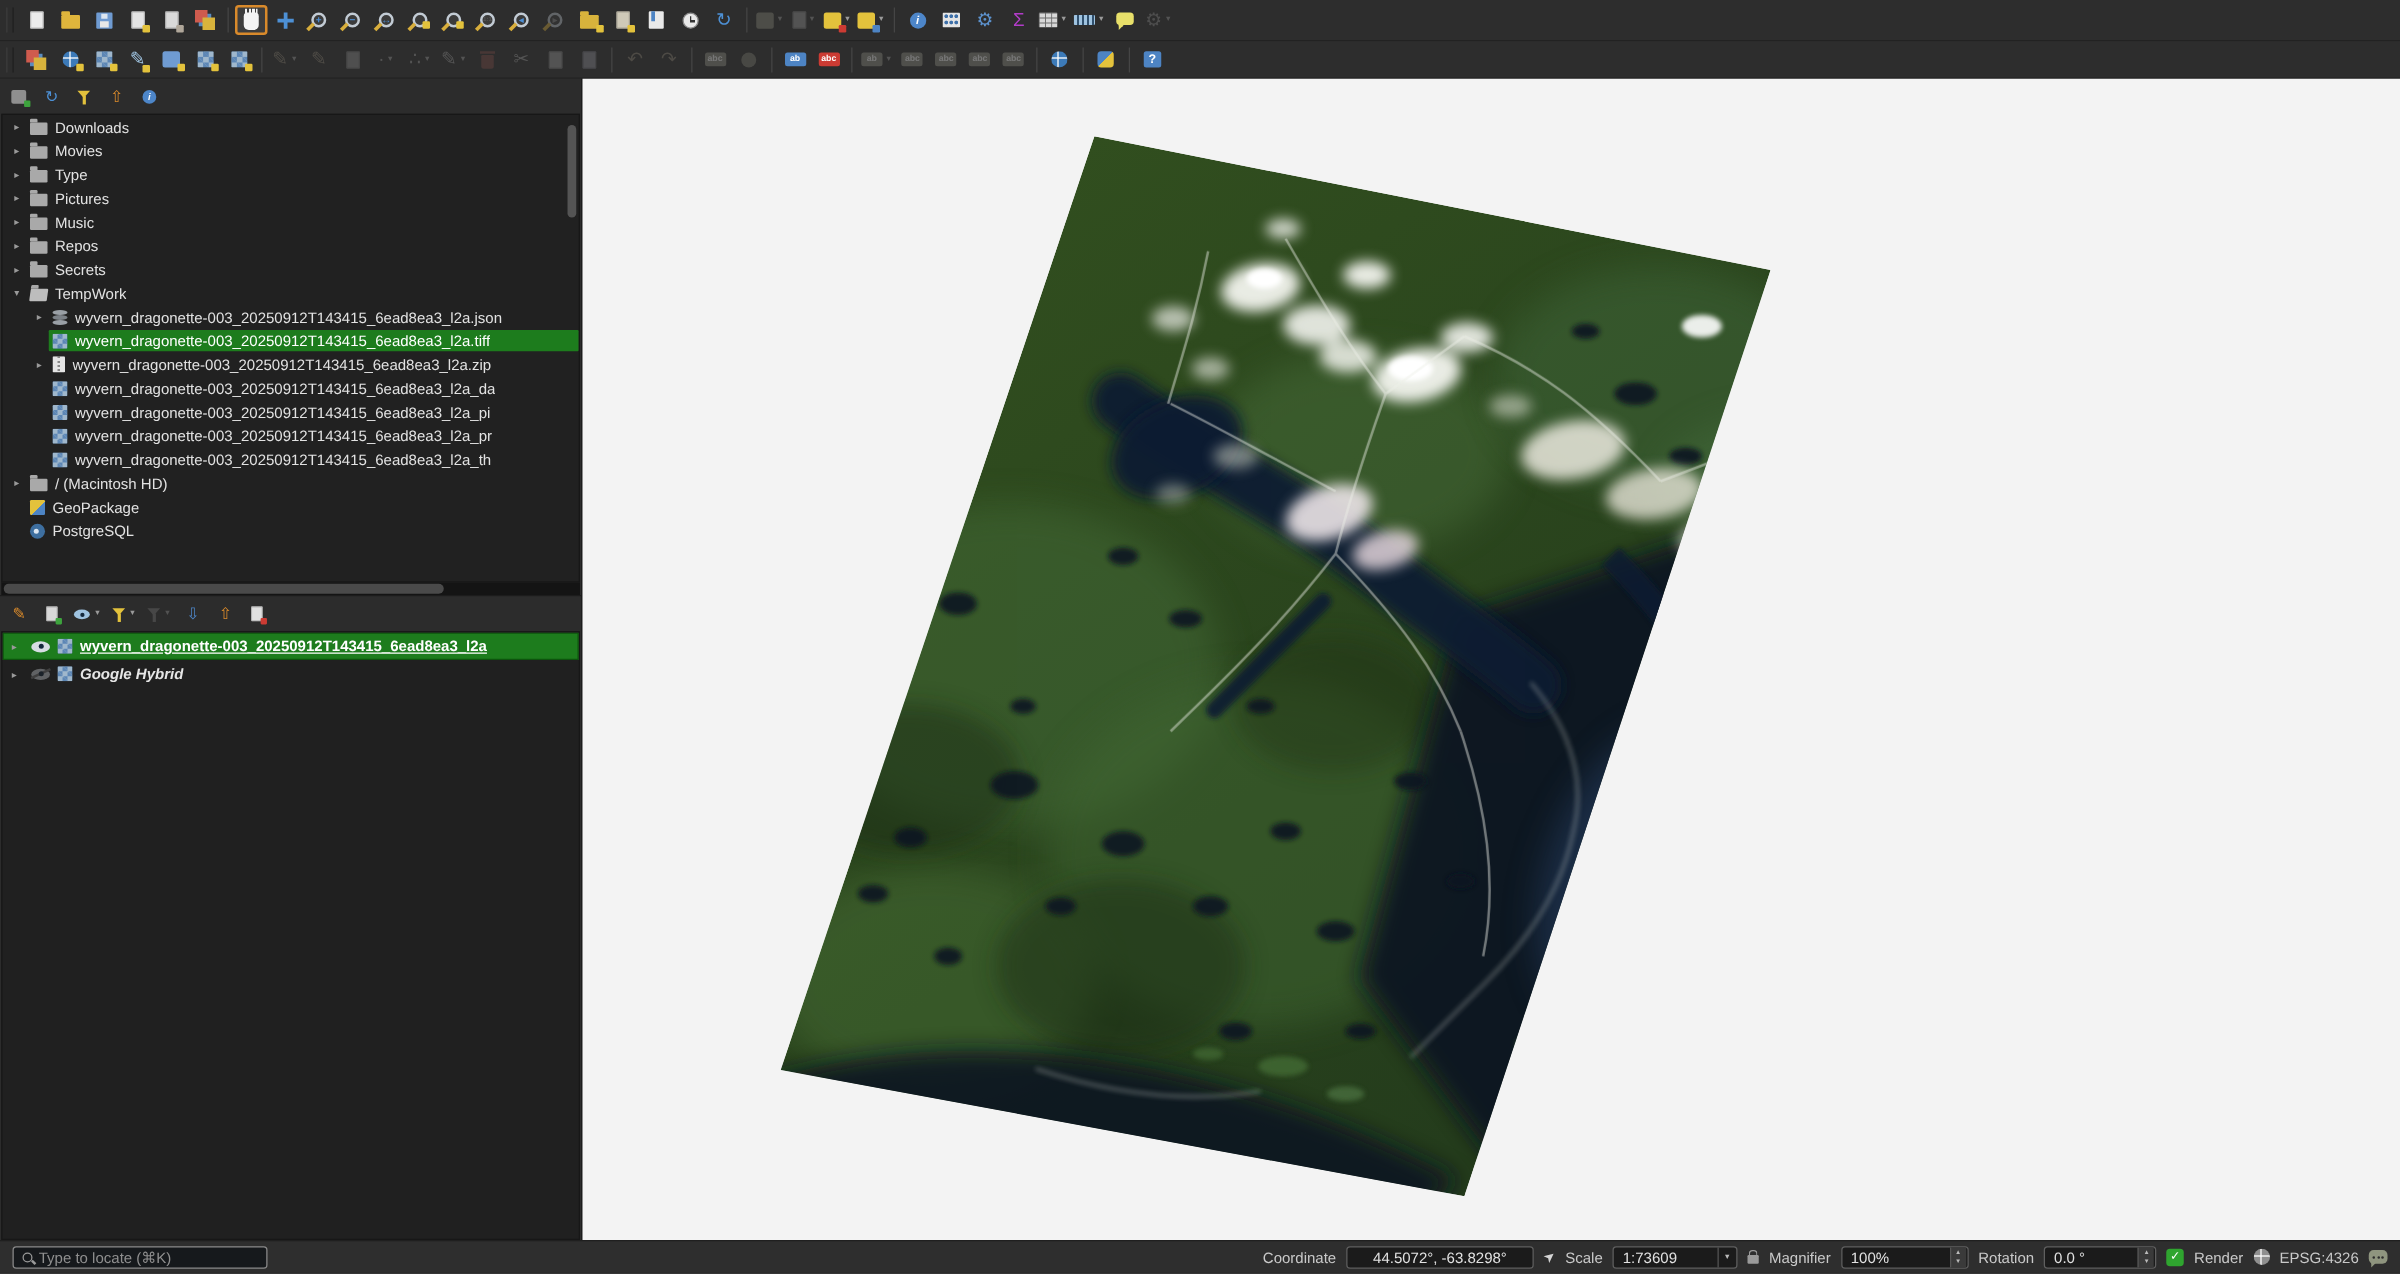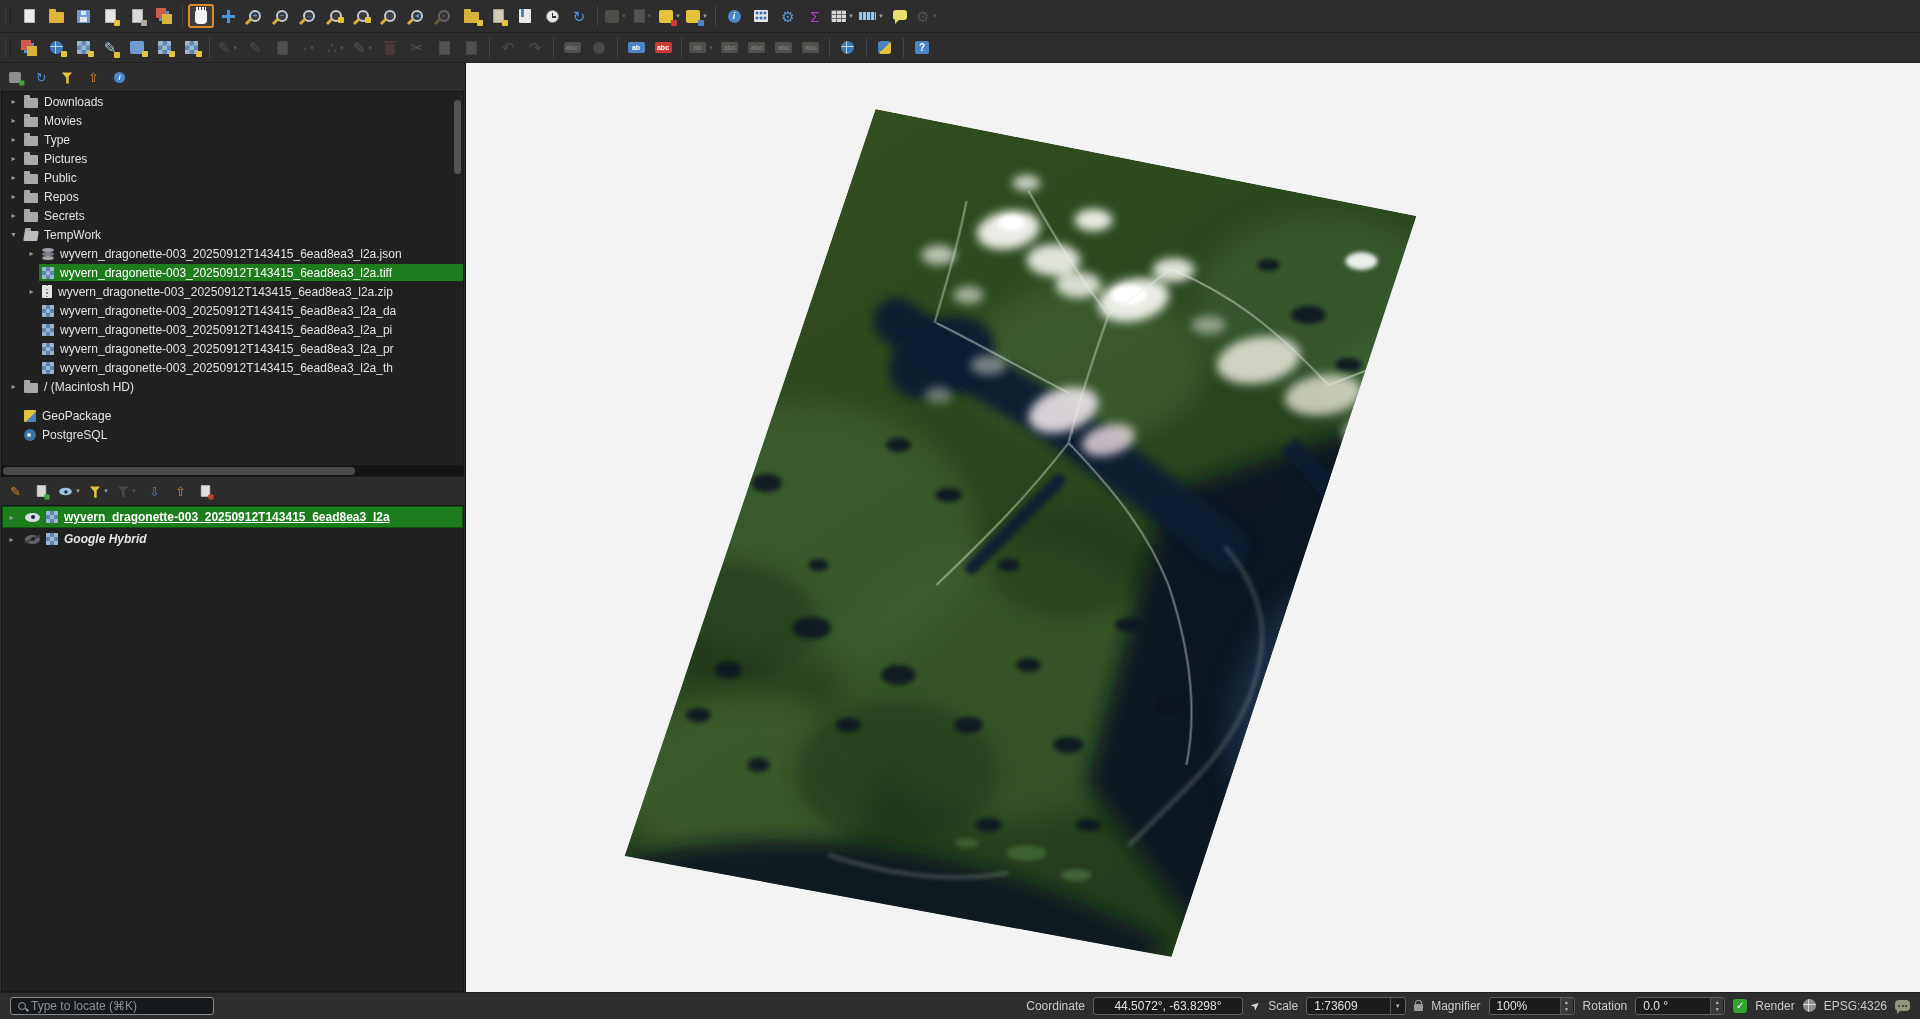--- a/index.html
+++ b/index.html
@@ -467,21 +467,21 @@
             <span class="texp">▸</span>
             <span class="hl">
               <span class="ti fi-folder"></span>
               <span class="lbl">Pictures</span>
             </span>
           </div>
           <div class="trow" style="padding-left: 4px;">
             <span class="texp">▸</span>
             <span class="hl">
               <span class="ti fi-folder"></span>
-              <span class="lbl">Public</span>
+              <span class="lbl">Music</span>
             </span>
           </div>
           <div class="trow" style="padding-left: 4px;">
             <span class="texp">▸</span>
             <span class="hl">
               <span class="ti fi-folder"></span>
               <span class="lbl">Repos</span>
             </span>
           </div>
           <div class="trow" style="padding-left: 4px;">
@@ -547,21 +547,21 @@
               <span class="lbl">wyvern_dragonette-003_20250912T143415_6ead8ea3_l2a_th</span>
             </span>
           </div>
           <div class="trow" style="padding-left: 4px;">
             <span class="texp">▸</span>
             <span class="hl">
               <span class="ti fi-drive"></span>
               <span class="lbl">/ (Macintosh HD)</span>
             </span>
           </div>
-          <div class="trow" style="padding-left: 4px; margin-top: 10px;">
+          <div class="trow" style="padding-left: 4px;">
             <span class="texp"></span>
             <span class="hl">
               <span class="ti fi-gpkg"></span>
               <span class="lbl">GeoPackage</span>
             </span>
           </div>
           <div class="trow" style="padding-left: 4px;">
             <span class="texp"></span>
             <span class="hl">
               <span class="ti fi-pg"></span>
@@ -756,21 +756,21 @@
     <span>44.5072°, -63.8298°</span>
   </div>
   <span class="ptr">➤</span>
   <span>Scale</span>
   <div class="sbox" style="width:100px">
     <span style="flex:1">1:73609</span>
     <span class="ddarrow">▼</span>
   </div>
   <span class="lockic"></span>
   <span>Magnifier</span>
-  <div class="sbox" style="width:86px">
+  <div class="sbox" style="width:102px">
     <span style="flex:1">100%</span>
     <span class="spin">
         <span>▲</span>
         <span>▼</span>
       </span>
   </div>
   <span>Rotation</span>
   <div class="sbox" style="width:90px">
     <span style="flex:1">0.0 °</span>
     <span class="spin">

